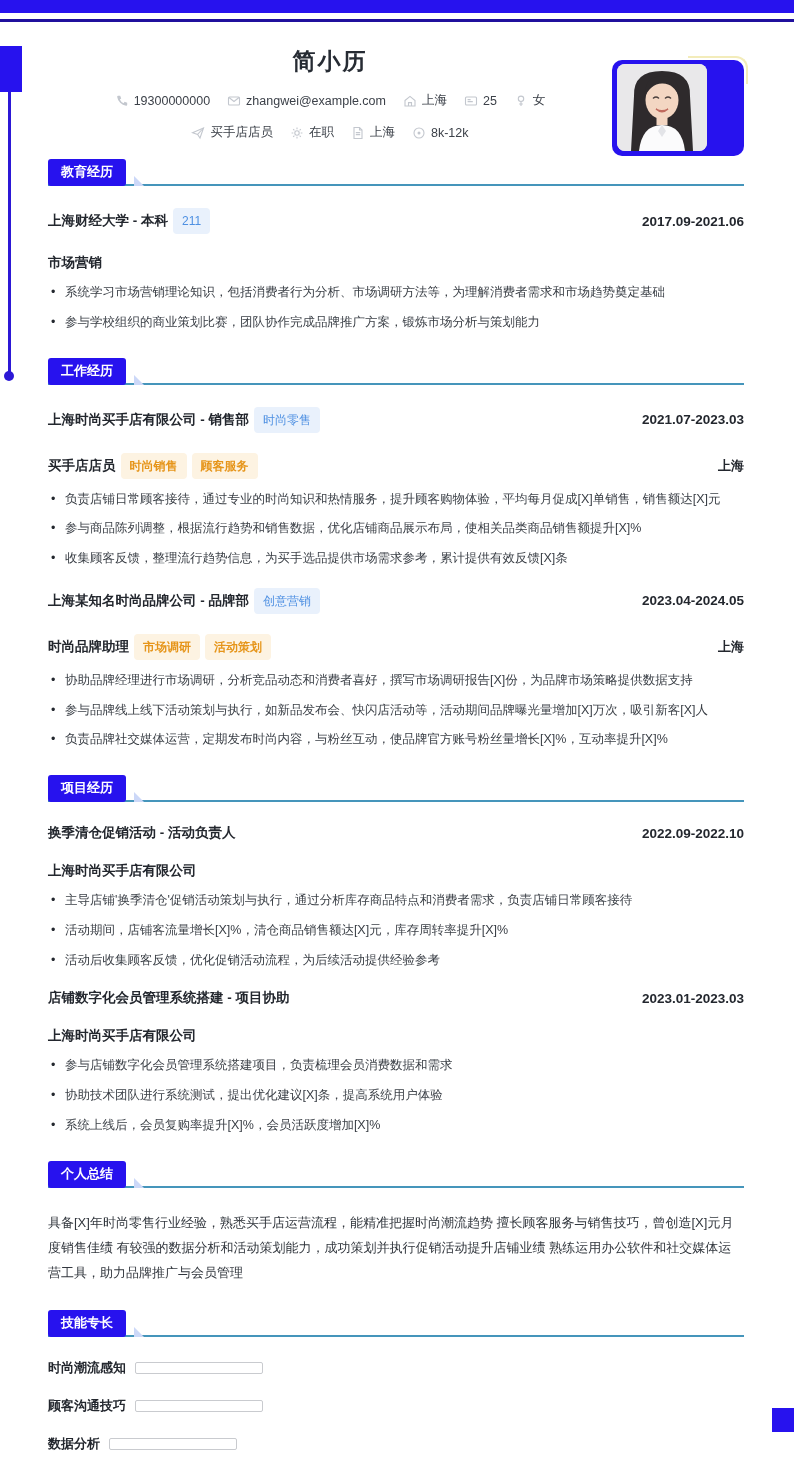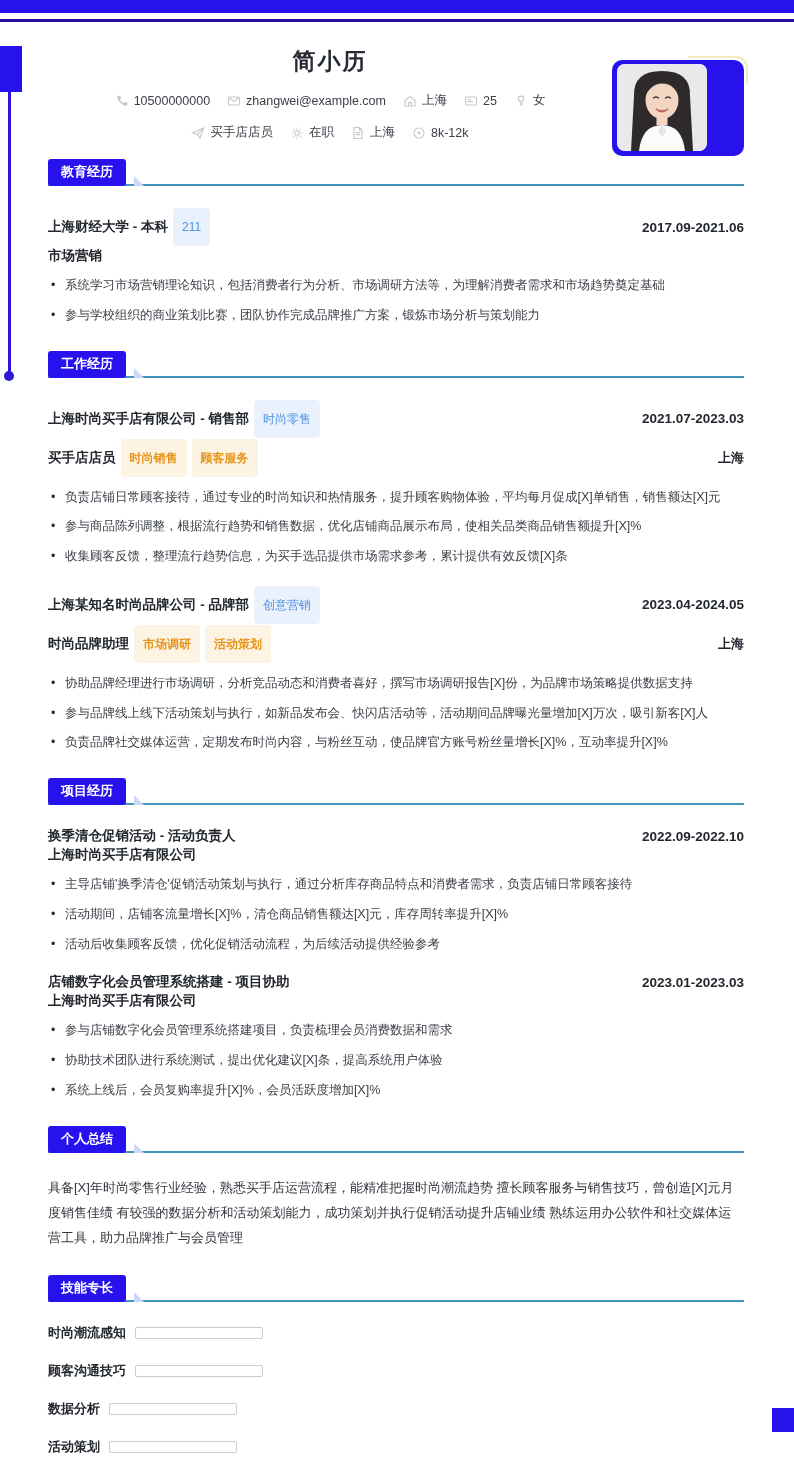--- a/index.html
+++ b/index.html
@@ -49,25 +49,25 @@
   .badge{position:absolute;left:0;bottom:-2px;background:var(--blue);color:#fff;font-size:13px;font-weight:bold;
     padding:5px 13px 6px;border-radius:3px;line-height:1.2;}
   .badge-fold{position:absolute;left:0;bottom:-2px;width:0;height:0;
     border-bottom:10px solid var(--fold);border-right:10px solid transparent;transform:translateX(0);}
 
   .row{display:flex;justify-content:space-between;align-items:center;}
   .row-left{display:flex;align-items:center;gap:5px;}
   .t-bold{font-size:13.5px;font-weight:bold;color:var(--dark);}
   .date{font-size:13.5px;font-weight:bold;color:var(--dark);white-space:nowrap;}
   .loc{font-size:13px;font-weight:bold;color:var(--dark);}
-  .tag{font-size:12px;padding:10px 9px;border-radius:4px;line-height:1.5;}
+  .tag{font-size:12px;padding:4px 9px;border-radius:4px;line-height:1.5;}
   .tag.blue{background:var(--tagblue-bg);color:var(--tagblue-tx);}
   .tag.orange{background:var(--tagor-bg);color:var(--tagor-tx);font-weight:bold;}
 
-  .sub-row{margin-top:1px;}
+  .sub-row{margin-top:20px;}
   .bullets{list-style:none;margin:4px 0 0;padding:0;}
   .bullets li{position:relative;padding-left:17px;font-size:12.5px;color:var(--body);margin-top:11px;line-height:1.5;}
   .bullets li::before{content:"•";position:absolute;left:3px;top:0;color:var(--dark);}
   .entry{margin-bottom:20px;}
   .entry:last-child{margin-bottom:0;}
 
   .summary-text{font-size:13px;line-height:1.95;color:#31363d;margin:0;}
 
   .skills-grid{display:grid;grid-template-columns:1fr;column-gap:48px;row-gap:20px;padding-right:110px;}
   .skill{display:flex;align-items:center;gap:9px;}
@@ -95,21 +95,21 @@
   <div class="header">
     <div class="name">简小历</div>
 
     <div class="contact-row">
       <span class="contact-item">
         <span>
             <svg width="14" height="14" viewBox="0 0 14 14">
               <path d="M3.2 1.8h2l1 2.6-1.4 1a7.8 7.8 0 0 0 3.8 3.8l1-1.4 2.6 1v2a1 1 0 0 1-1.1 1A10.6 10.6 0 0 1 2.2 2.9a1 1 0 0 1 1-1.1z" fill="#c3c7ce"></path>
             </svg>
           </span>
-        <span>10500000000</span>
+        <span>19300000000</span>
       </span>
       <span class="contact-item">
         <span>
             <svg width="14" height="14" viewBox="0 0 14 14" fill="none" stroke="#c3c7ce" stroke-width="1.1">
               <rect x="1.5" y="3" width="11" height="8" rx="1"></rect>
               <path d="M2 3.5l5 4 5-4"></path>
             </svg>
           </span>
         <span>zhangwei@example.com</span>
       </span>

